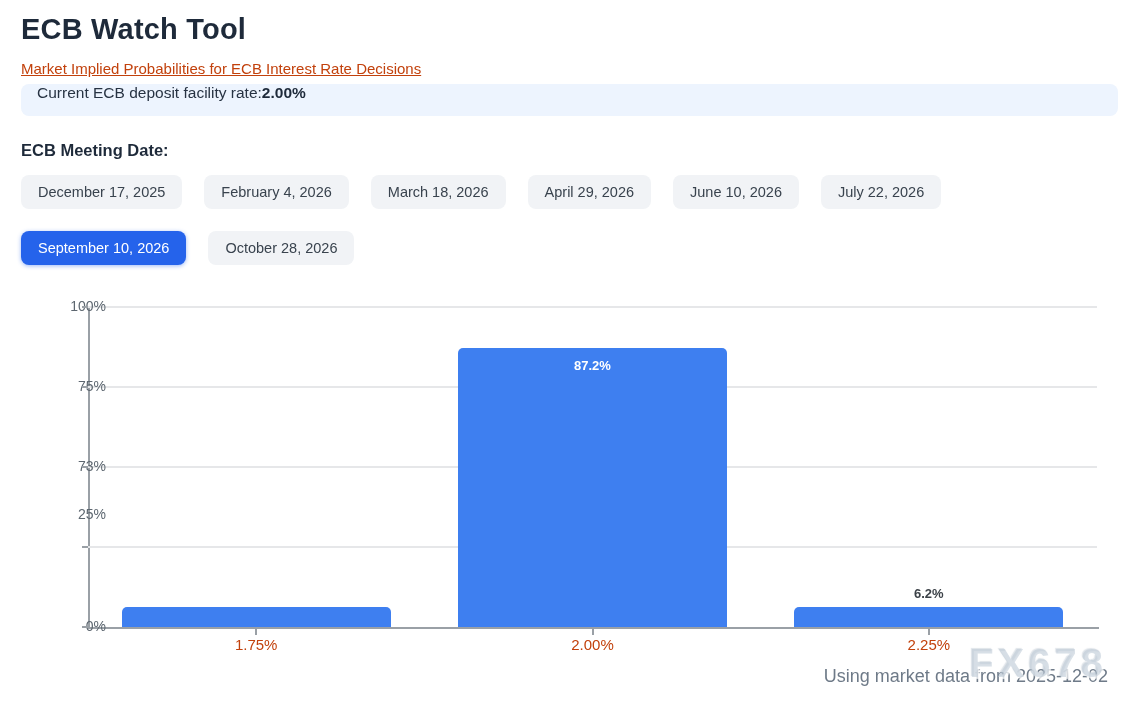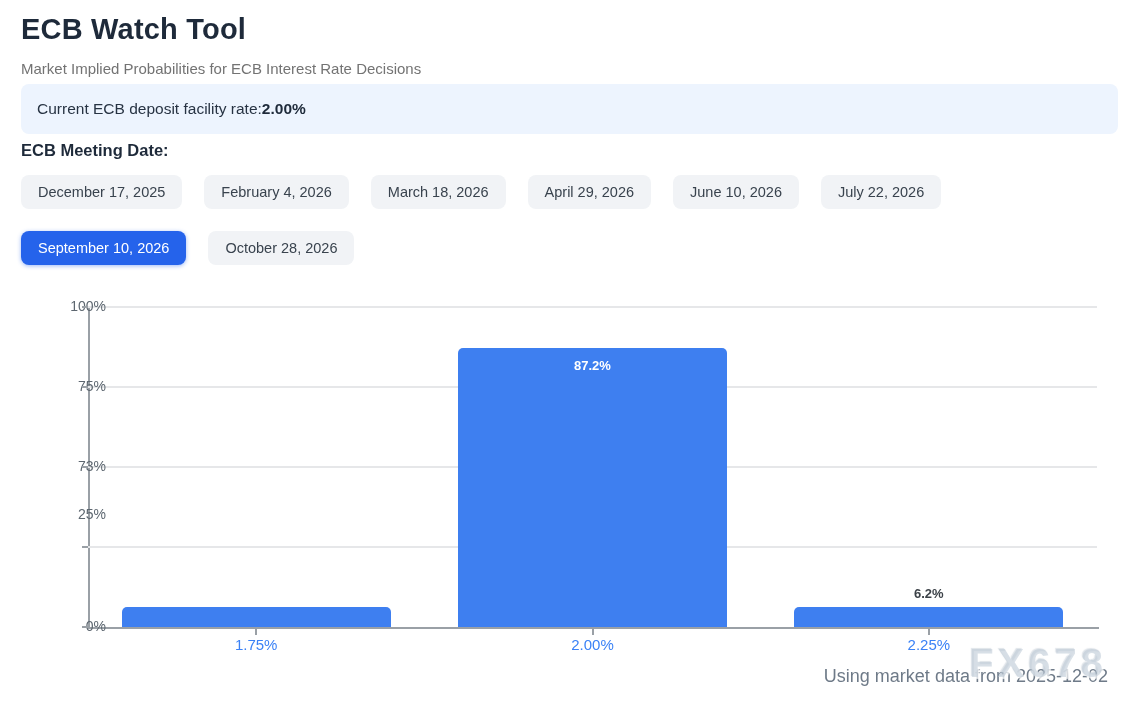--- a/index.html
+++ b/index.html
@@ -5,26 +5,26 @@
   html,body{margin:0;padding:0;background:#ffffff;}
   .page{
     position:relative;width:1123px;height:706px;background:#ffffff;overflow:hidden;
     font-family:"Liberation Sans","DejaVu Sans",sans-serif;
   }
   .title{
     position:absolute;left:21px;top:13px;font-size:29px;font-weight:bold;
     color:#1e2a3a;letter-spacing:.2px;
   }
   .subtitle{
-    position:absolute;left:21px;top:60px;font-size:15px;color:#737373;
+    position:absolute;left:21px;top:60px;font-size:15px;color:#c2410c;text-decoration:underline;
   }
   .banner{
-    position:absolute;left:21px;top:84px;width:1097px;height:50px;
+    position:absolute;left:21px;top:84px;width:1097px;height:32px;
     background:#edf4fe;border-radius:8px;box-sizing:border-box;
-    display:flex;align-items:center;padding:0 16px;font-size:15.5px;color:#273343;
+    display:flex;padding:0 16px;font-size:15.5px;color:#273343;
   }
   .banner b{font-weight:bold;color:#1e2a3a;}
   .meeting-label{
     position:absolute;left:21px;top:141px;font-size:16.5px;font-weight:bold;color:#1e2a3a;
   }
   .btn-list{
     position:absolute;left:21px;top:175px;width:1085px;
     display:flex;flex-wrap:wrap;gap:22px;
   }
   .date-btn{
@@ -38,21 +38,21 @@
   
   .chart{position:absolute;left:0;top:0;width:1123px;height:706px;pointer-events:none;}
   .plot{
     position:absolute;left:88px;top:307px;width:1009px;height:320px;box-sizing:content-box;
     border-left:2px solid #9aa0a6;border-bottom:2px solid #9aa0a6;
   }
   .grid{position:absolute;height:2px;background:#e6e7e9;}
   .ylab{position:absolute;left:0;width:78px;text-align:right;font-size:14px;color:#5d6770;margin-left:28px;}
   .ytick{position:absolute;left:82px;width:6px;height:2px;background:#9aa0a6;}
   .xtick{position:absolute;width:2px;height:6px;background:#9aa0a6;}
-  .xlab{position:absolute;text-align:center;font-size:15px;color:#3b82f6;}
+  .xlab{position:absolute;text-align:center;font-size:15px;color:#c2410c;}
   .bar{position:absolute;border-radius:5px 5px 0 0;}
   .barlab{position:absolute;text-align:center;font-size:13px;font-weight:bold;}
   .footer-note{
     position:absolute;top:666px;right:15px;font-size:18px;color:#6e7a88;z-index:2;
   }
   .watermark{
     position:absolute;top:643px;right:16px;z-index:3;
     font-size:40px;font-weight:bold;letter-spacing:4px;line-height:1;
     color:rgba(188,201,214,.55);
     text-shadow:2px 2px 1px rgba(255,255,255,.75), -1px -1px 1px rgba(150,165,182,.3);

